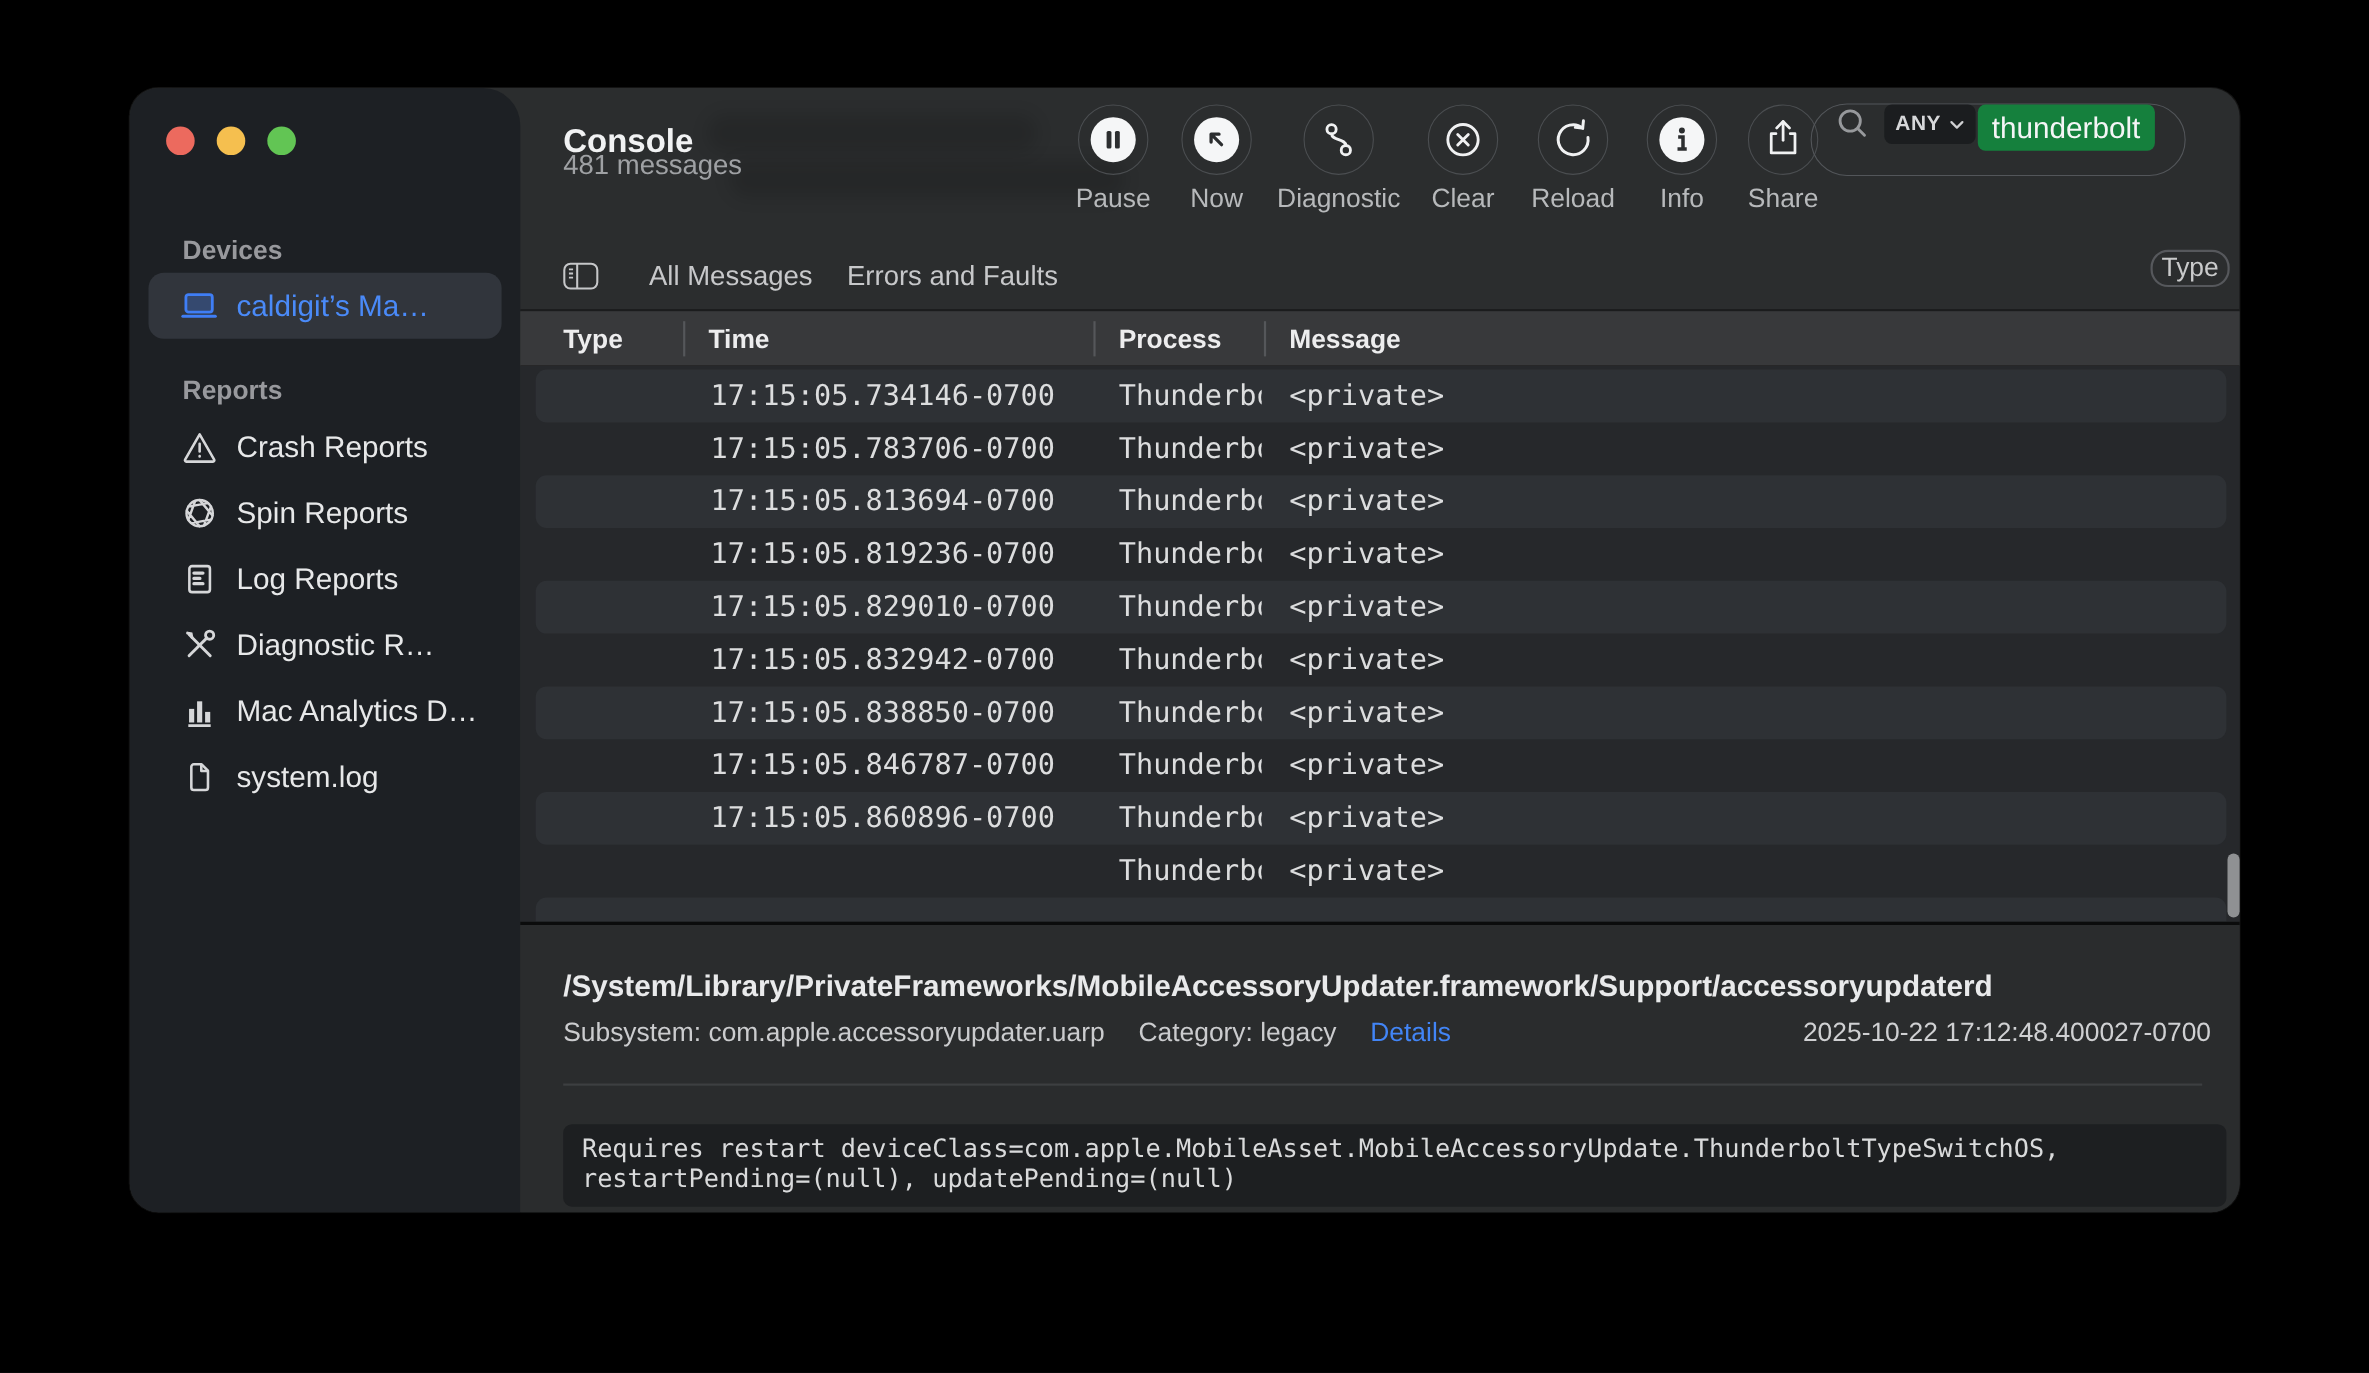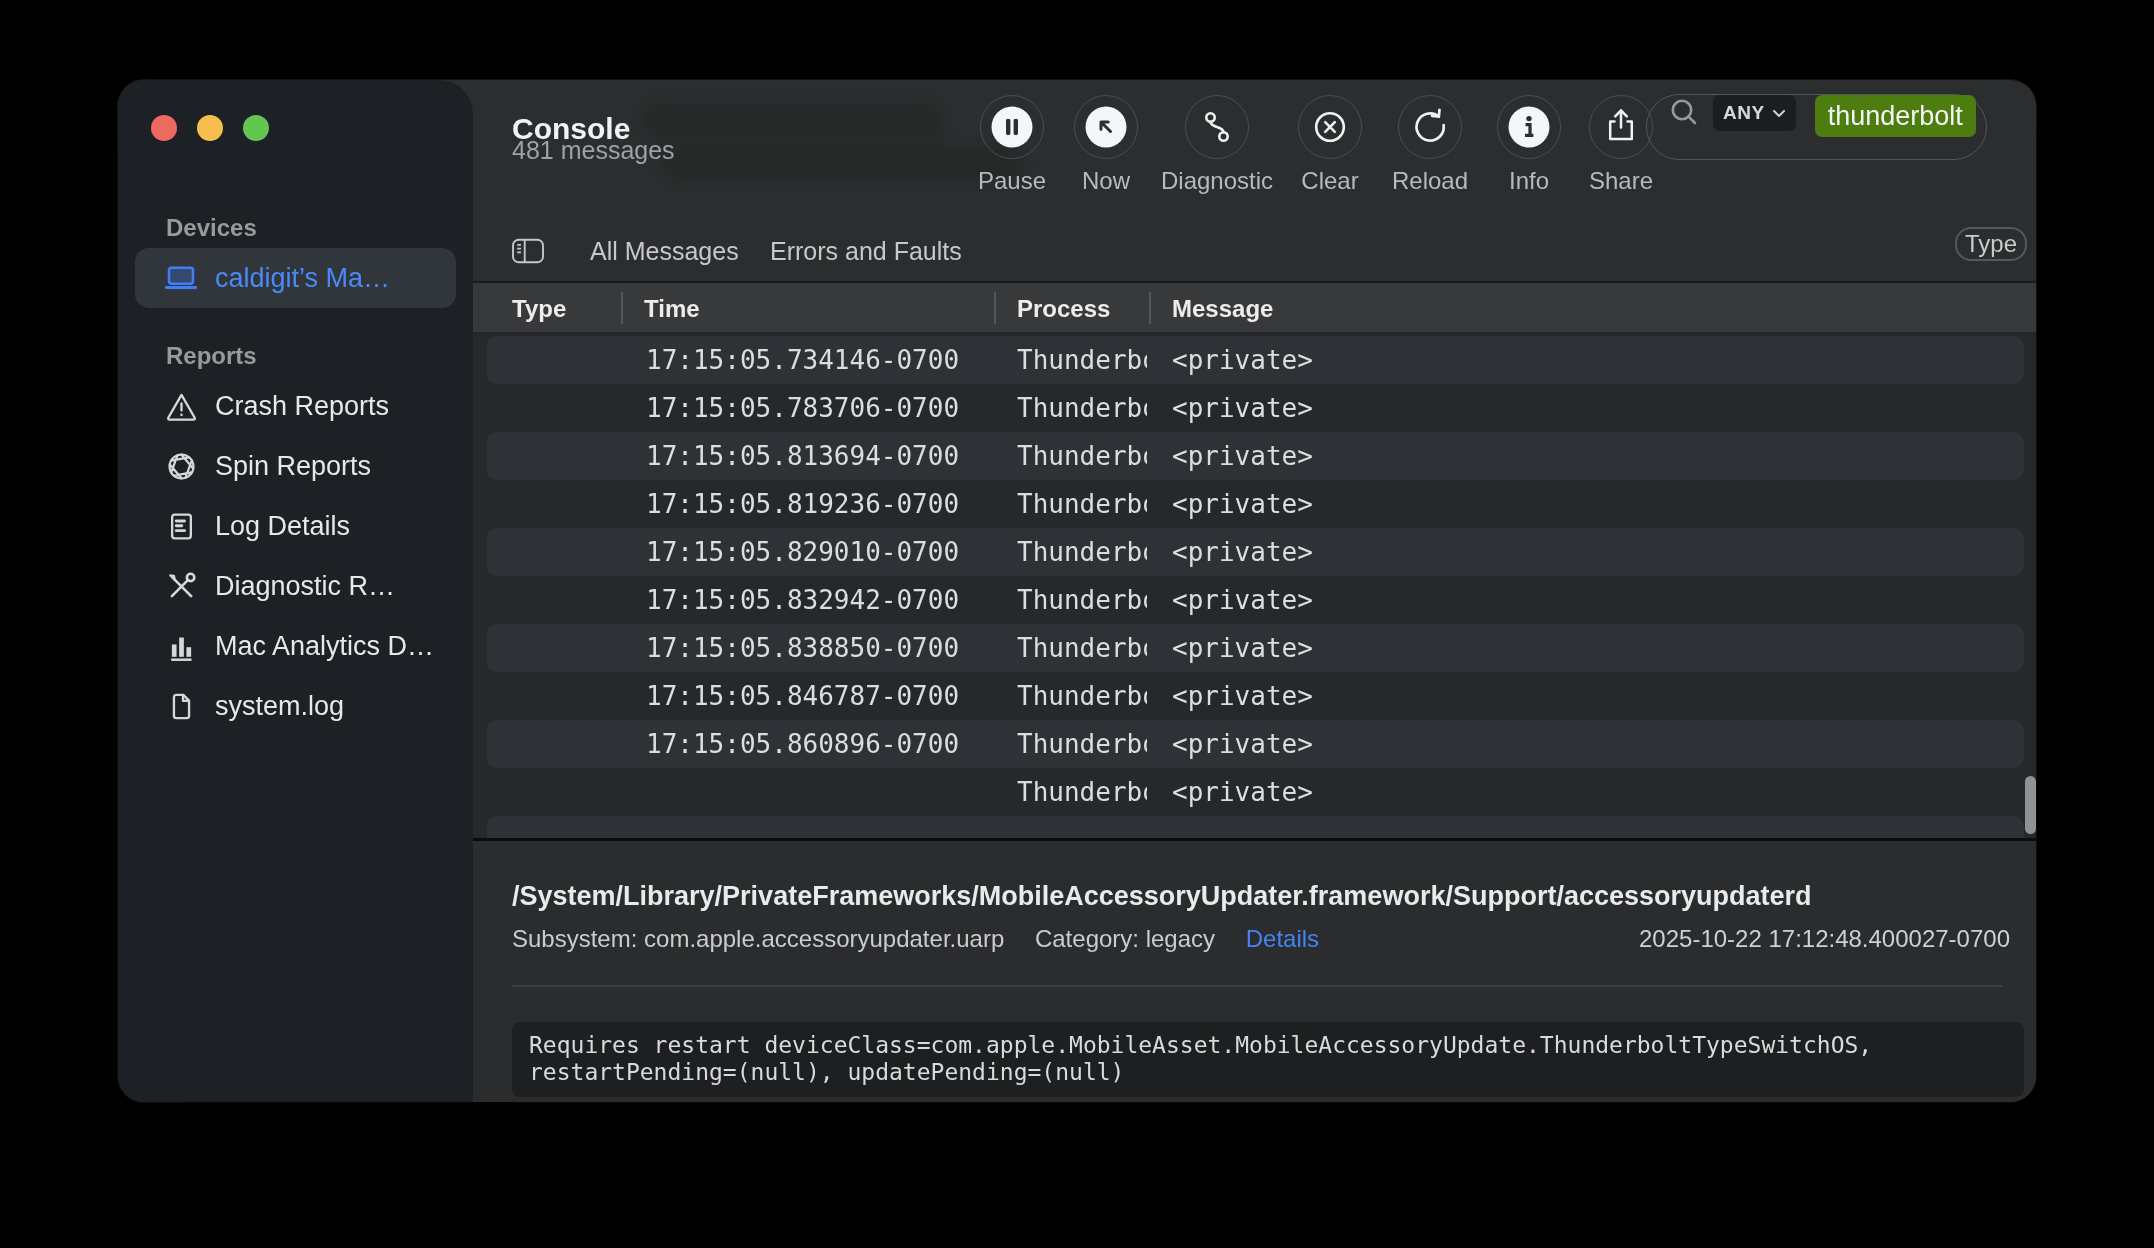--- a/index.html
+++ b/index.html
@@ -39,21 +39,21 @@
     display:flex;align-items:center;justify-content:center;box-sizing:border-box;}
   .tb-label{margin-top:8px;font-size:24px;color:#b7b9bb;white-space:nowrap;}
   .search{position:absolute;left:1528px;top:14px;width:341px;height:66px;
     border:1.5px solid #53565a;border-radius:33px;box-sizing:border-box;
     display:flex;align-items:flex-start;}
   .search .mag{margin-left:20px;display:flex;}
   .chip-any{margin-left:12px;background:#1b1d1f;border-radius:7px;height:36px;
     display:flex;align-items:center;padding:0 10px;font-size:19px;letter-spacing:.5px;
     color:#d7d8da;font-weight:600;}
   .chip-any svg{margin-left:7px;}
-  .chip-query{margin-left:19px;background:#4d7c0f;border-radius:7px;height:42px;
+  .chip-query{margin-left:2px;background:#15803d;border-radius:7px;height:42px;
     display:flex;align-items:center;padding:0 13px;font-size:27px;color:#f4f5f6;}
   
   .toggle{position:absolute;left:392px;top:156px;display:flex;}
   .tab{position:absolute;top:157px;font-size:25px;color:#c7c8ca;}
   .tab.t0{left:472px}.tab.t1{left:652px}
   .save-btn{position:absolute;left:1837px;top:147px;width:72px;height:34px;
     border:2px solid #56585c;border-radius:16px;box-sizing:border-box;
     font-size:24px;color:#c9cacb;display:flex;align-items:center;justify-content:center;}
   .tabbar-divider{position:absolute;left:355px;right:0;top:201px;height:2px;background:#1b1c1d;}
   
@@ -131,21 +131,21 @@
           </span>
           <span class="sb-label">Spin Reports</span>
         </div>
         <div class="sb-item">
           <span class="sb-icon">
             <svg viewBox="0 0 24 24" width="33" height="33" fill="none" stroke="currentColor" stroke-width="1.7">
               <rect x="5.2" y="3.4" width="13.6" height="17.2" rx="1.8"></rect>
               <path d="M8.2 8h6M8.2 11.5h4M8.2 15h6" stroke-width="2.1" stroke-linecap="round"></path>
             </svg>
           </span>
-          <span class="sb-label">Log Details</span>
+          <span class="sb-label">Log Reports</span>
         </div>
         <div class="sb-item">
           <span class="sb-icon">
             <svg viewBox="0 0 24 24" width="33" height="33" fill="none" stroke="currentColor" stroke-width="1.9" stroke-linecap="round">
               <path d="M5 19 16.8 7.2"></path>
               <circle cx="18.6" cy="5.4" r="2.7"></circle>
               <path d="M5 5l14 14"></path>
               <path d="M4 4l2.4.5.5 2.4"></path>
             </svg>
           </span>

